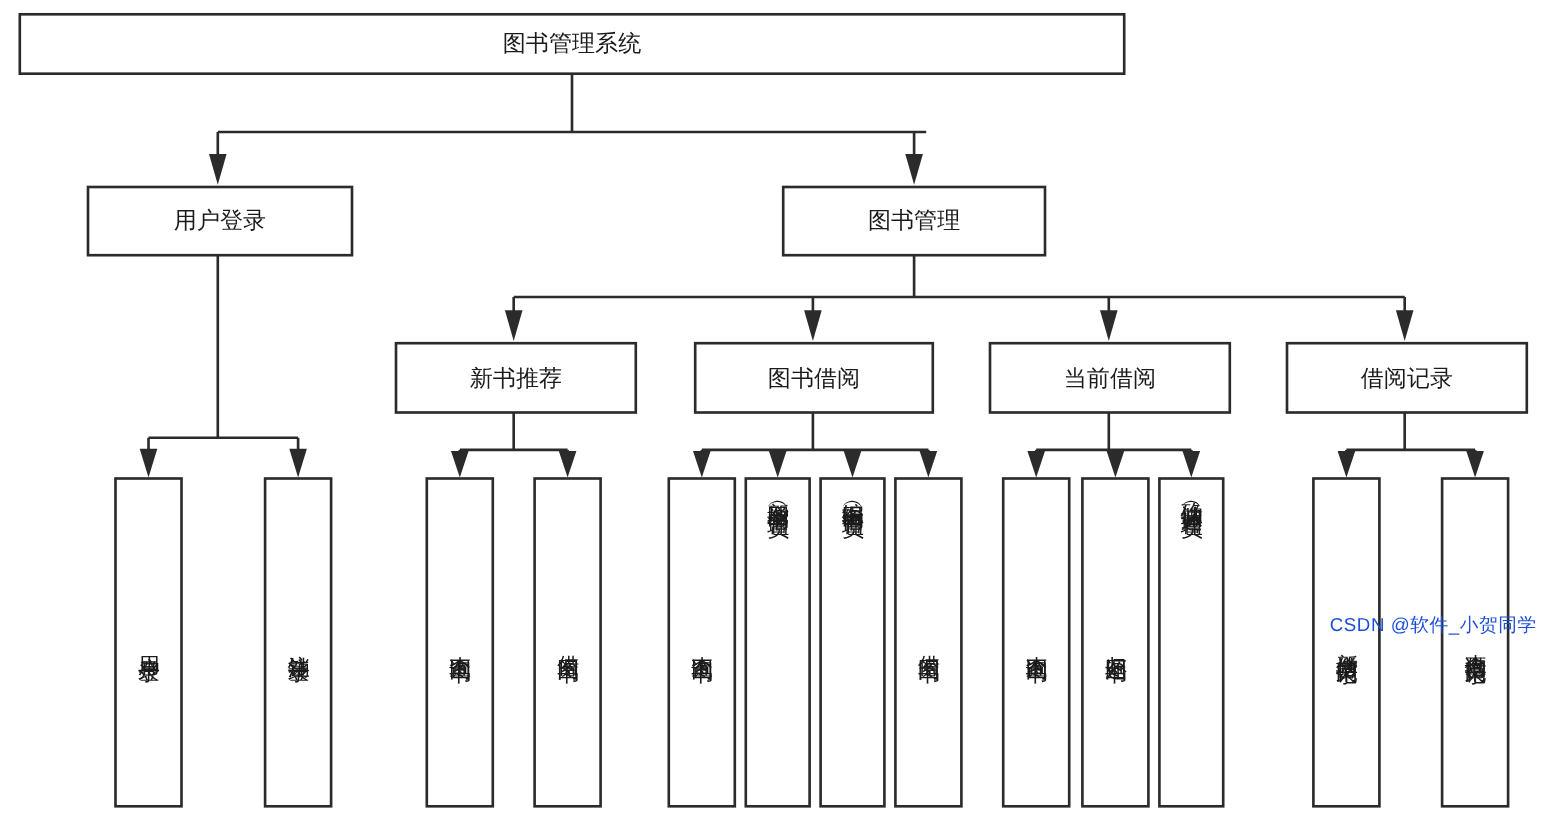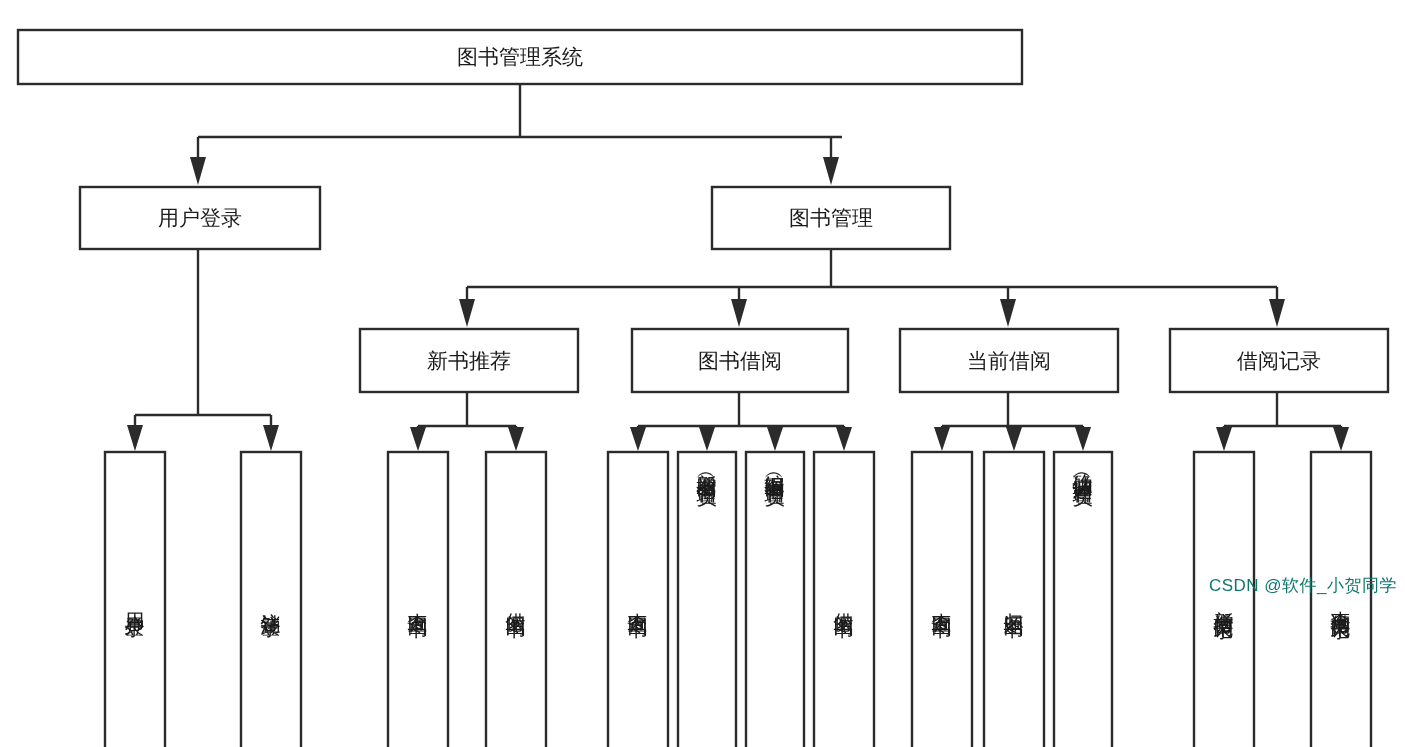--- a/index.html
+++ b/index.html
@@ -11,21 +11,20 @@
     width: 1405px;
     height: 747px;
     font-family: "Liberation Sans", "DejaVu Sans", sans-serif;
     overflow: hidden;
   }
   #diagram-root {
     position: relative;
     width: 1405px;
     height: 584px;
     background: #ffffff;
-    margin-top: 17px;
   }
   svg.flowchart {
     position: absolute;
     left: 0;
     top: 0;
     width: 1405px;
     height: 747px;
     display: block;
   }
   .node-box {
@@ -66,21 +65,21 @@
     align-items: center;
     justify-content: center;
     pointer-events: none;
   }
   .watermark {
     position: absolute;
     right: 8px;
     bottom: 4px;
     font-family: "Liberation Sans", "DejaVu Sans", sans-serif;
     font-size: 17px;
-    color: #0f766e;
+    color: #1d4ed8;
     white-space: nowrap;
     letter-spacing: 0.5px;
   }
 </style>
 </head>
 <body>
 
 <div id="diagram-root">
 
   <svg class="flowchart" viewBox="0 0 1405 747" xmlns="http://www.w3.org/2000/svg">

